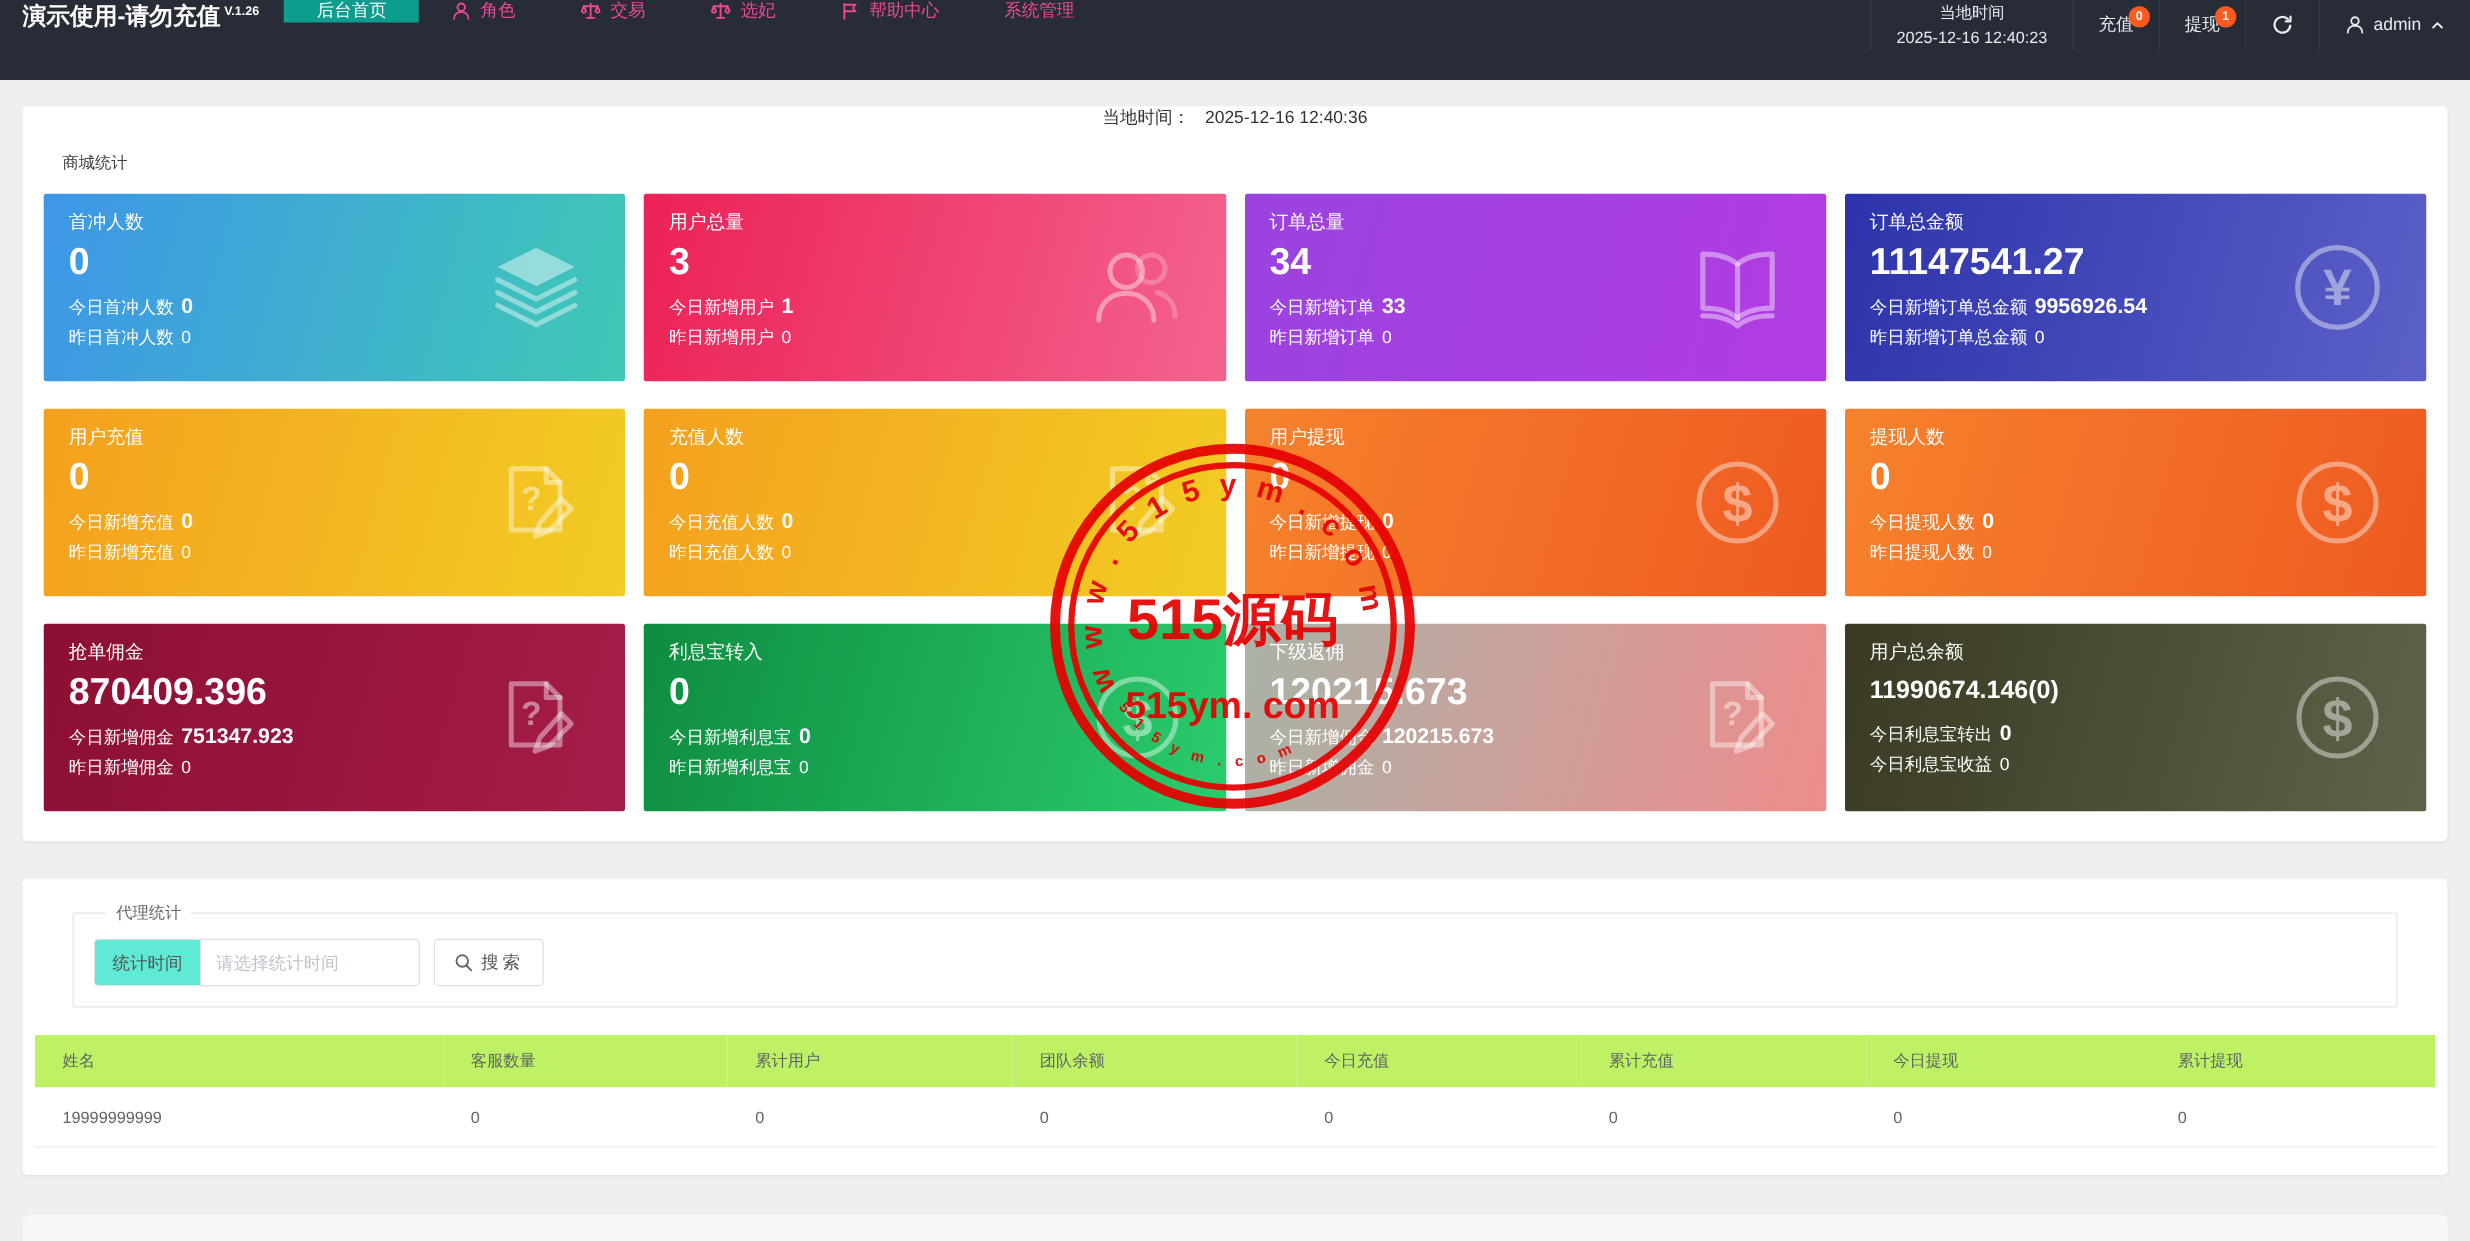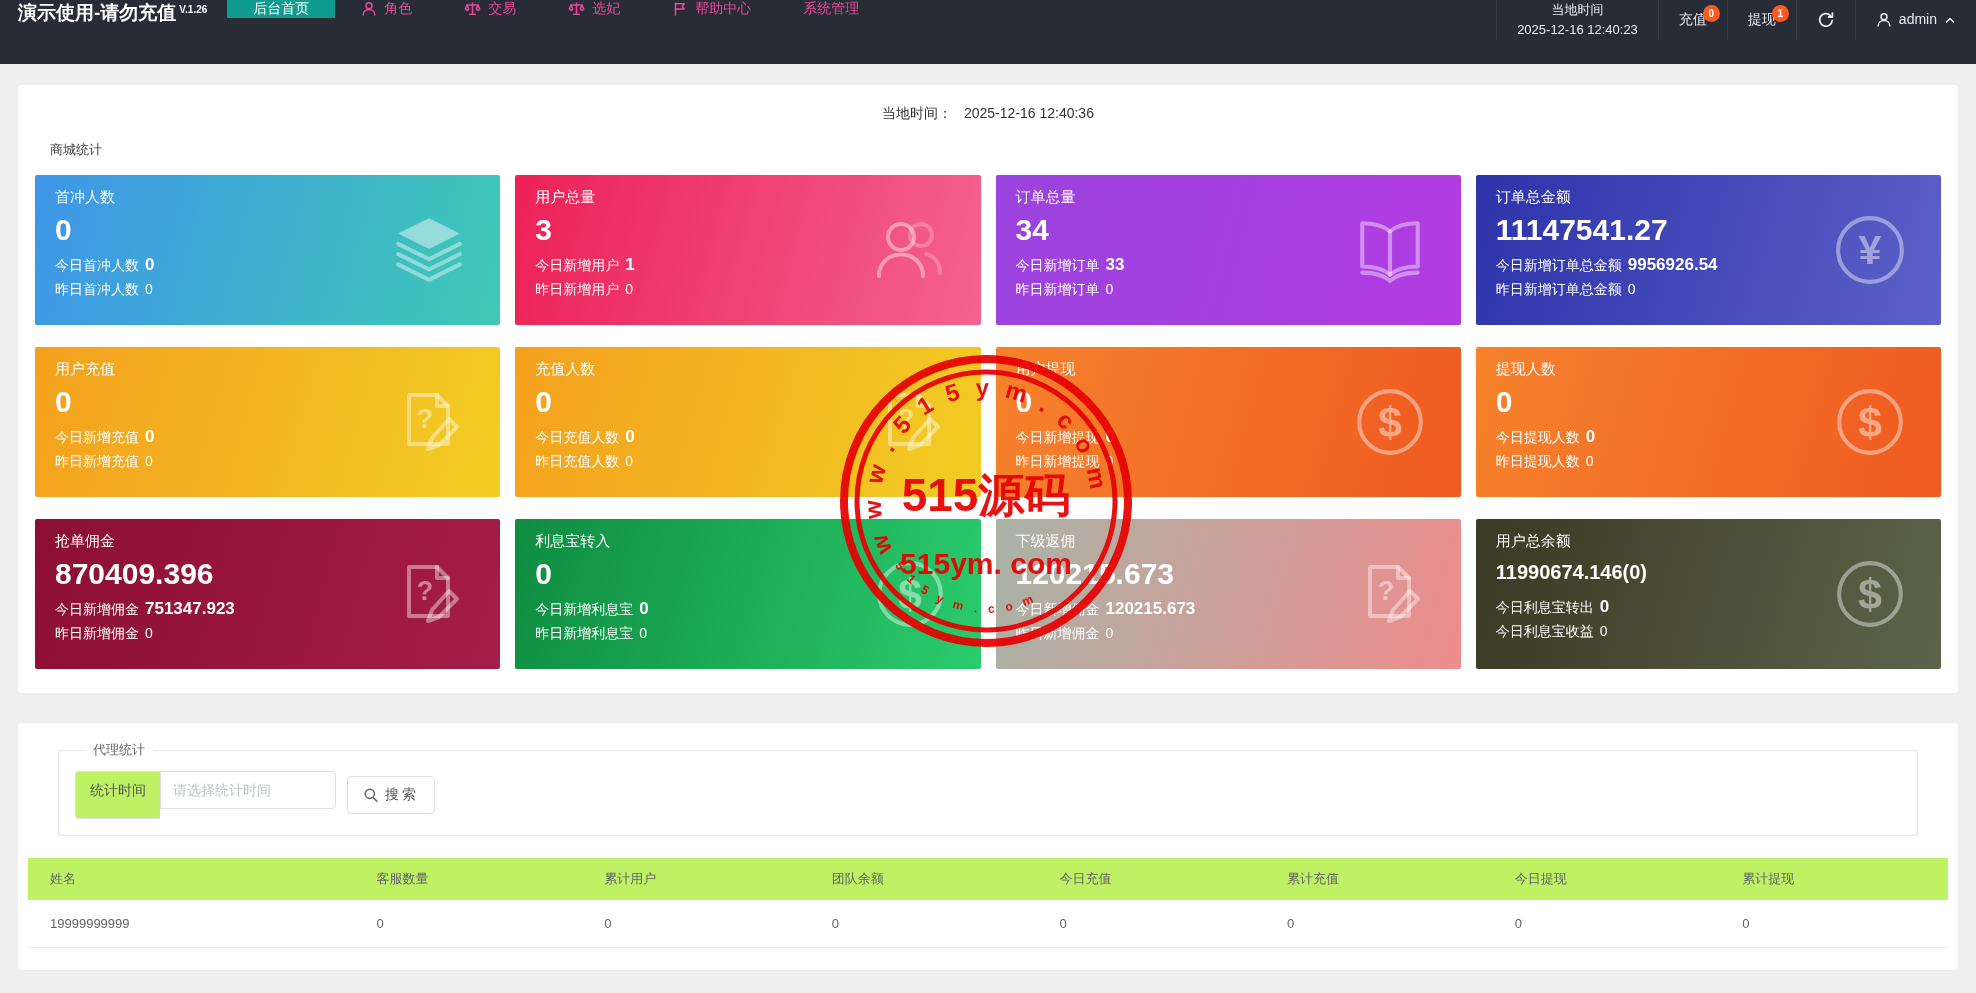--- a/index.html
+++ b/index.html
@@ -20,21 +20,21 @@
   .top-spacer { flex:1; }
   .top-right { display:flex; align-items:stretch; }
   .tr-item { display:flex; flex-direction:column; justify-content:center; align-items:center; padding:0 20px; border-left:1px solid rgba(255,255,255,.07); font-size:13px; line-height:1.55; color:#e8eaee; }
   .quick { position:relative; flex-direction:row; font-size:14px; cursor:pointer; }
   .badge { position:absolute; top:5px; right:7px; min-width:17px; height:17px; padding:0 4px; border-radius:9px; background:var(--badge-orange); color:#fff; font-size:10px; display:flex; align-items:center; justify-content:center; font-weight:bold; }
   .refresh-item { flex-direction:row; cursor:pointer; }
   .user-item { flex-direction:row; gap:7px; font-size:14px; cursor:pointer; }
   
   .panel { background:#fff; border-radius:4px; margin:0 18px; box-shadow:0 1px 2px rgba(0,0,0,.04); }
   .panel-1 { margin-top:21px; padding-bottom:24px; }
-  .time-line { text-align:center; padding-top:20px; font-size:14px; color:#333; }
+  .time-line { text-align:center; font-size:14px; color:#333; }
   .time-line .tl-value { margin-left:8px; }
   .section-label { font-size:13px; color:#404040; padding:18px 0 16px 32px; }
   
   .cards { display:grid; grid-template-columns:repeat(4,1fr); gap:22px 15px; padding:0 17px; }
   .card { height:150px; border-radius:2px; position:relative; color:#fff; padding:13px 120px 12px 20px; overflow:hidden; }
   .card-title { font-size:15px; }
   .card-value { font-size:30px; font-weight:bold; margin:7px 0 9px; line-height:1.05; white-space:nowrap; }
   .card.small-value .card-value { font-size:20px; margin:11px 0 14px; }
   .card-sub { font-size:14px; margin-top:6px; white-space:nowrap; }
   .card-sub .sv-big { font-weight:bold; font-size:17px; margin-left:6px; }
@@ -42,21 +42,21 @@
   .card-icon { position:absolute; right:34px; top:50%; transform:translateY(-50%); }
   .ci-stroke { stroke:rgba(255,255,255,.42); fill:none; stroke-width:4; stroke-linecap:round; stroke-linejoin:round; }
   .ci-fill { fill:rgba(255,255,255,.45); }
   .ci-text { fill:rgba(255,255,255,.45); font-family:"Liberation Sans",sans-serif; font-weight:bold; }
   
   .panel-2 { margin-top:30px; padding:18px 10px 22px; }
   fieldset.agent-box { border:1px solid #e6e6e6; border-radius:2px; margin:0 30px; padding:12px 16px 16px; }
   fieldset.agent-box legend { font-size:13px; color:#666; padding:0 8px; margin-left:10px; }
   .search-row { display:flex; align-items:center; }
   .input-group { display:flex; }
-  .input-label { background:#bef264; border:1px solid #dcdfe6; border-right:none; border-radius:4px 0 0 4px; height:48px; line-height:36px; padding:0 14px; font-size:14px; color:#555;text-align:right; }
+  .input-label { background:#5eead4; border:1px solid #dcdfe6; border-right:none; border-radius:4px 0 0 4px; height:38px; line-height:36px; padding:0 14px; font-size:14px; color:#555;text-align:right; }
   .stat-input { border:1px solid #dcdfe6; border-radius:0 4px 4px 0; height:38px; width:176px; padding:0 12px; font-size:14px; color:#333; outline:none; }
   .stat-input::placeholder { color:#bfc4cc; }
   .search-btn { margin-left:11px; height:38px; padding:0 15px; background:#fff; border:1px solid #dcdfe6; border-radius:4px; font-size:14px; color:#555; display:flex; align-items:center; gap:6px; cursor:pointer; font-family:inherit; letter-spacing:3px; }
   table.agent-table { width:100%; border-collapse:collapse; margin-top:22px; table-layout:fixed; }
   .agent-table th { background:#bef264; font-weight:normal; text-align:left; font-size:13px; color:#5f6368; padding:12px 10px 12px 22px; }
   .agent-table td { font-size:13px; color:#606266; padding:16px 10px 16px 22px; border-bottom:1px solid #ececec; background:#fff; }
   
   .panel-3 { margin-top:32px; height:70px; background:#f7f8f7; border-radius:6px 6px 0 0; box-shadow:none; }
   
   .watermark { position:absolute; left:836px; top:351px; width:300px; height:300px; pointer-events:none; z-index:20; opacity:.92; }

